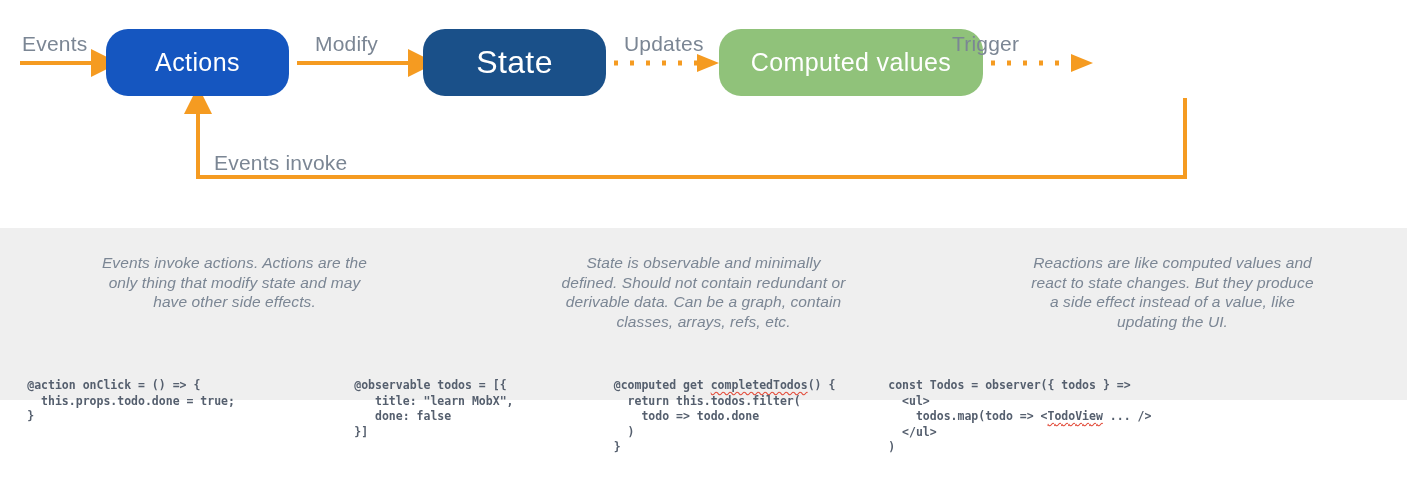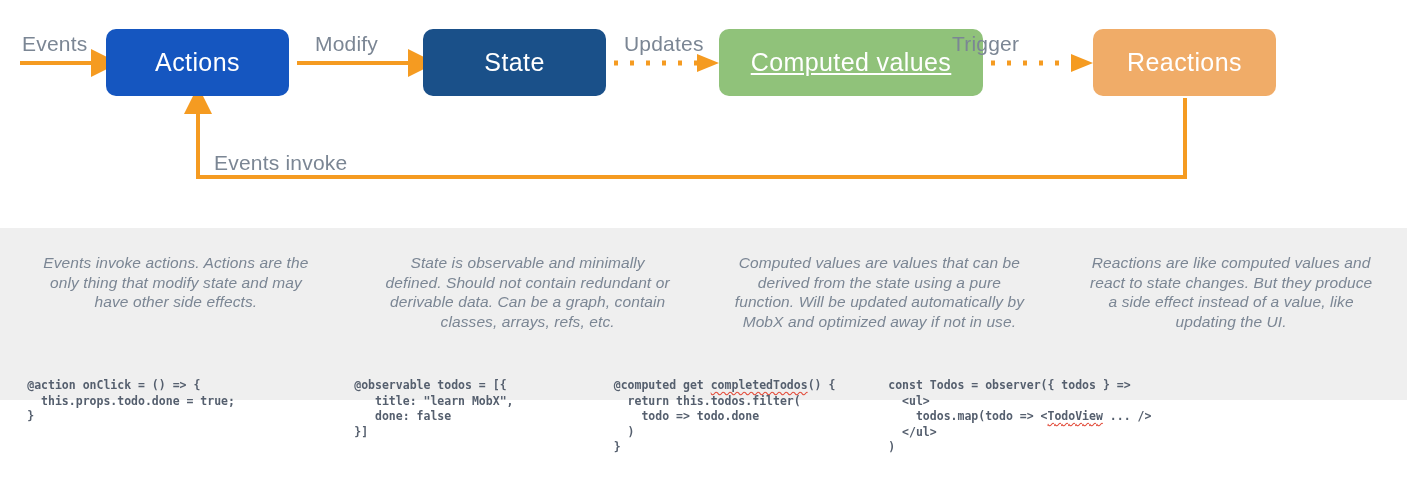--- a/index.html
+++ b/index.html
@@ -24,33 +24,33 @@
   }
   #diagram-svg {
     position: absolute;
     left: 0; top: 0;
     width: 1407px;
     height: 228px;
   }
 
   .node-box {
     position: absolute;
-    border-radius: 10px;
+    border-radius: 22px;
     display: flex;
     align-items: center;
     justify-content: center;
     color: #ffffff;
     font-weight: 300;
     letter-spacing: 0.4px;
     box-sizing: border-box;
   }
 
   #node-actions   { left: 106px; top: 29px; width: 183px; height: 67px; background: #1556C0; font-size: 25px; }
-  #node-state     { left: 423px; top: 29px; width: 183px; height: 67px; background: #1A5089; font-size: 25px; }
-  #node-computed  { left: 719px; top: 29px; width: 264px; height: 67px; background: #90C27A; font-size: 25px; text-decoration: underline; }
+  #node-state     { left: 423px; top: 29px; width: 183px; height: 67px; background: #1A5089; font-size: 32px; }
+  #node-computed  { left: 719px; top: 29px; width: 264px; height: 67px; background: #90C27A; font-size: 25px; }
   #node-reactions { left: 1093px; top: 29px; width: 183px; height: 67px; background: #F0AC68; font-size: 25px; }
 
   .edge-label {
     position: absolute;
     font-size: 21px;
     color: #7b8694;
     font-weight: 400;
     white-space: nowrap;
     letter-spacing: 0.2px;
   }
@@ -150,42 +150,38 @@
 
     <path d="M 1185 98 L 1185 177 L 198 177 L 198 110" fill="none" stroke="#F59B21" stroke-width="4" marker-end="url(#arrowhead)"></path>
   </svg>
 
   <div class="node-box" id="node-actions">Actions</div>
 
   <div class="node-box" id="node-state">State</div>
 
   <div class="node-box" id="node-computed">Computed values</div>
 
-  <div class="node-box" id="node-reactions">Reactions</div>
 
   <div class="edge-label" id="label-events">Events</div>
 
   <div class="edge-label" id="label-modify">Modify</div>
 
   <div class="edge-label" id="label-updates">Updates</div>
 
   <div class="edge-label" id="label-trigger">Trigger</div>
 
   <div class="edge-label" id="label-events-invoke">Events invoke</div>
 </div>
 
 <div id="desc-band">
   <div class="desc-col">
     <div class="desc-text">Events invoke actions. Actions are the only thing that modify state and may have other side effects.</div>
   </div>
   <div class="desc-col">
     <div class="desc-text">State is observable and minimally defined. Should not contain redundant or derivable data. Can be a graph, contain classes, arrays, refs, etc.</div>
-  </div>
-  <div class="desc-col">
-    <div class="desc-text">Computed values are values that can be derived from the state using a pure function. Will be updated automatically by MobX and optimized away if not in use.</div>
   </div>
   <div class="desc-col">
     <div class="desc-text">Reactions are like computed values and react to state changes. But they produce a side effect instead of a value, like updating the UI.</div>
   </div>
 </div>
 
 <div id="code-row">
   <div class="code-col code-col-0">
     <pre class="code-block">@action onClick = () =&gt; {
   this.props.todo.done = true;

